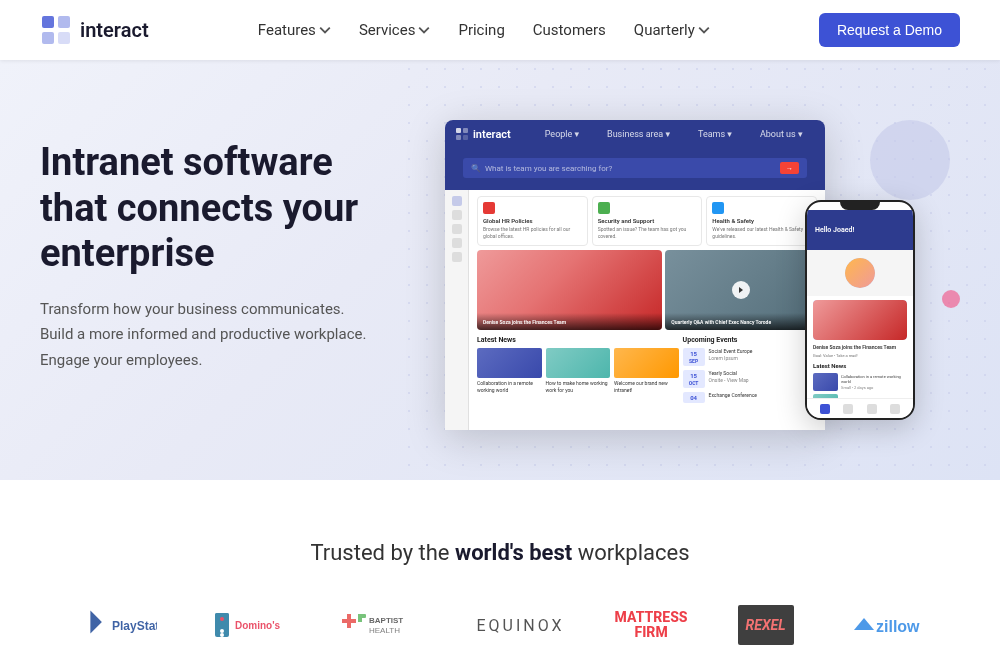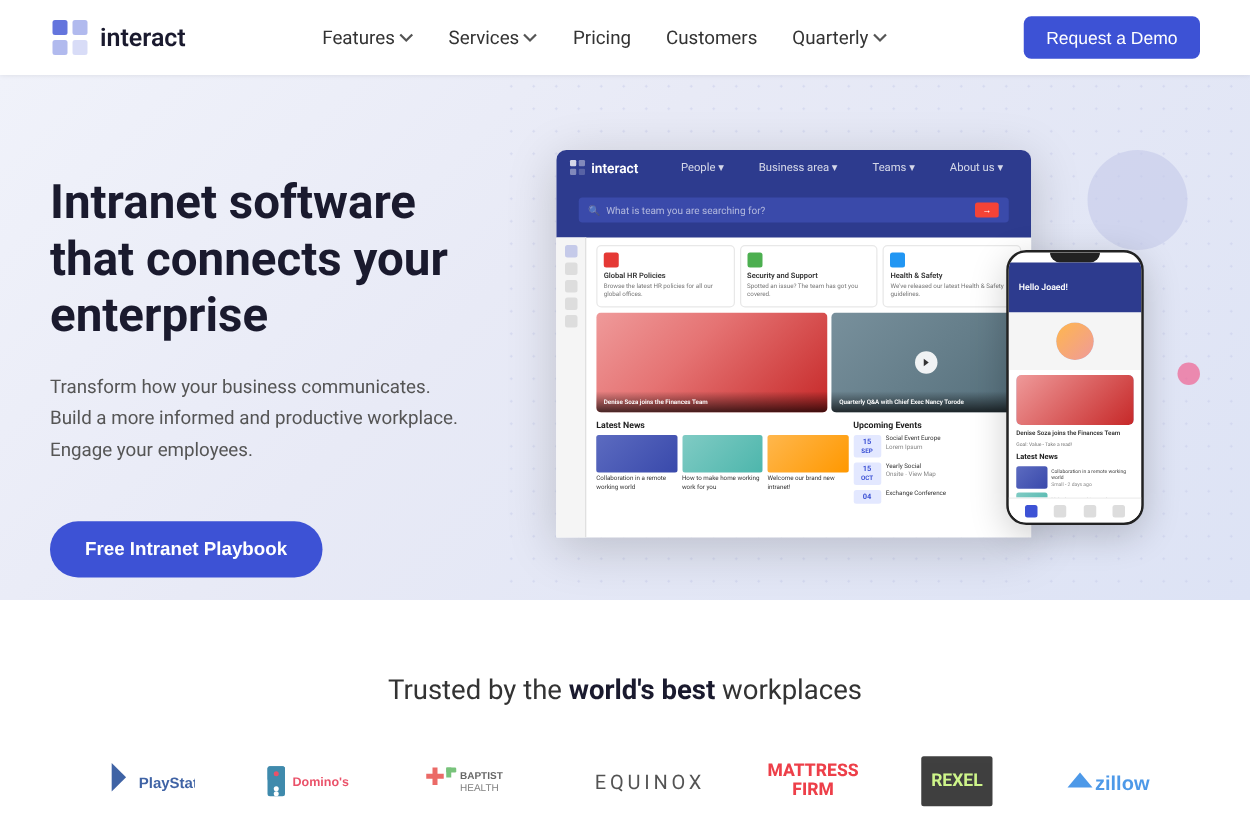--- a/index.html
+++ b/index.html
@@ -205,21 +205,21 @@
     .logos-row {
       display: flex; align-items: center; justify-content: center;
       gap: 50px; flex-wrap: wrap;
     }
     .logo-item {
       display: flex; align-items: center; justify-content: center;
       opacity: 0.75; transition: opacity 0.2s;
     }
     .equinox-logo { font-size: 16px; font-weight: 400; letter-spacing: 3px; color: #1a1a1a; text-transform: uppercase; }
     .mattress-logo { font-size: 14px; font-weight: 800; color: #e8000d; line-height: 1.1; text-align: center; }
-    .rexel-logo { font-size: 14px; font-weight: 700; color: #bef264; background: #000; padding: 12px 8px; border-radius: 2px; }
+    .rexel-logo { font-size: 14px; font-weight: 700; color: #ef4444; background: #000; padding: 12px 8px; border-radius: 2px; font-style: italic; }
 
     
     .img-blue { background: linear-gradient(135deg, #5c6bc0, #3949ab); }
     .img-warm { background: linear-gradient(135deg, #ef9a9a, #e57373); }
     .img-teal { background: linear-gradient(135deg, #80cbc4, #4db6ac); }
     .img-dark { background: linear-gradient(135deg, #78909c, #546e7a); }
     .img-orange { background: linear-gradient(135deg, #ffb74d, #ff9800); }
   </style>
 </head>
 <body>
@@ -272,21 +272,20 @@
   <div class="hero-circle-pink"></div>
   <div class="hero-circle-green"></div>
 
   <div class="hero-left">
     <h1 class="hero-title">
       <span>Intranet software</span><br>
       <span>that connects your</span><br>
       <span>enterprise</span>
     </h1>
     <p class="hero-desc">Transform how your business communicates. Build a more informed and productive workplace. Engage your employees.</p>
-    <button class="hero-btn">Free Intranet Playbook</button>
   </div>
 
   <div class="hero-right">
 
     <div class="mock-desktop">
 
       <div class="mock-desktop-bar">
         <div class="mock-desktop-logo">
           <svg class="mock-desktop-logo-icon" viewBox="0 0 14 14" fill="none">
             <rect x="1" y="1" width="5" height="5" rx="1" fill="#fff" opacity="0.8"></rect>

